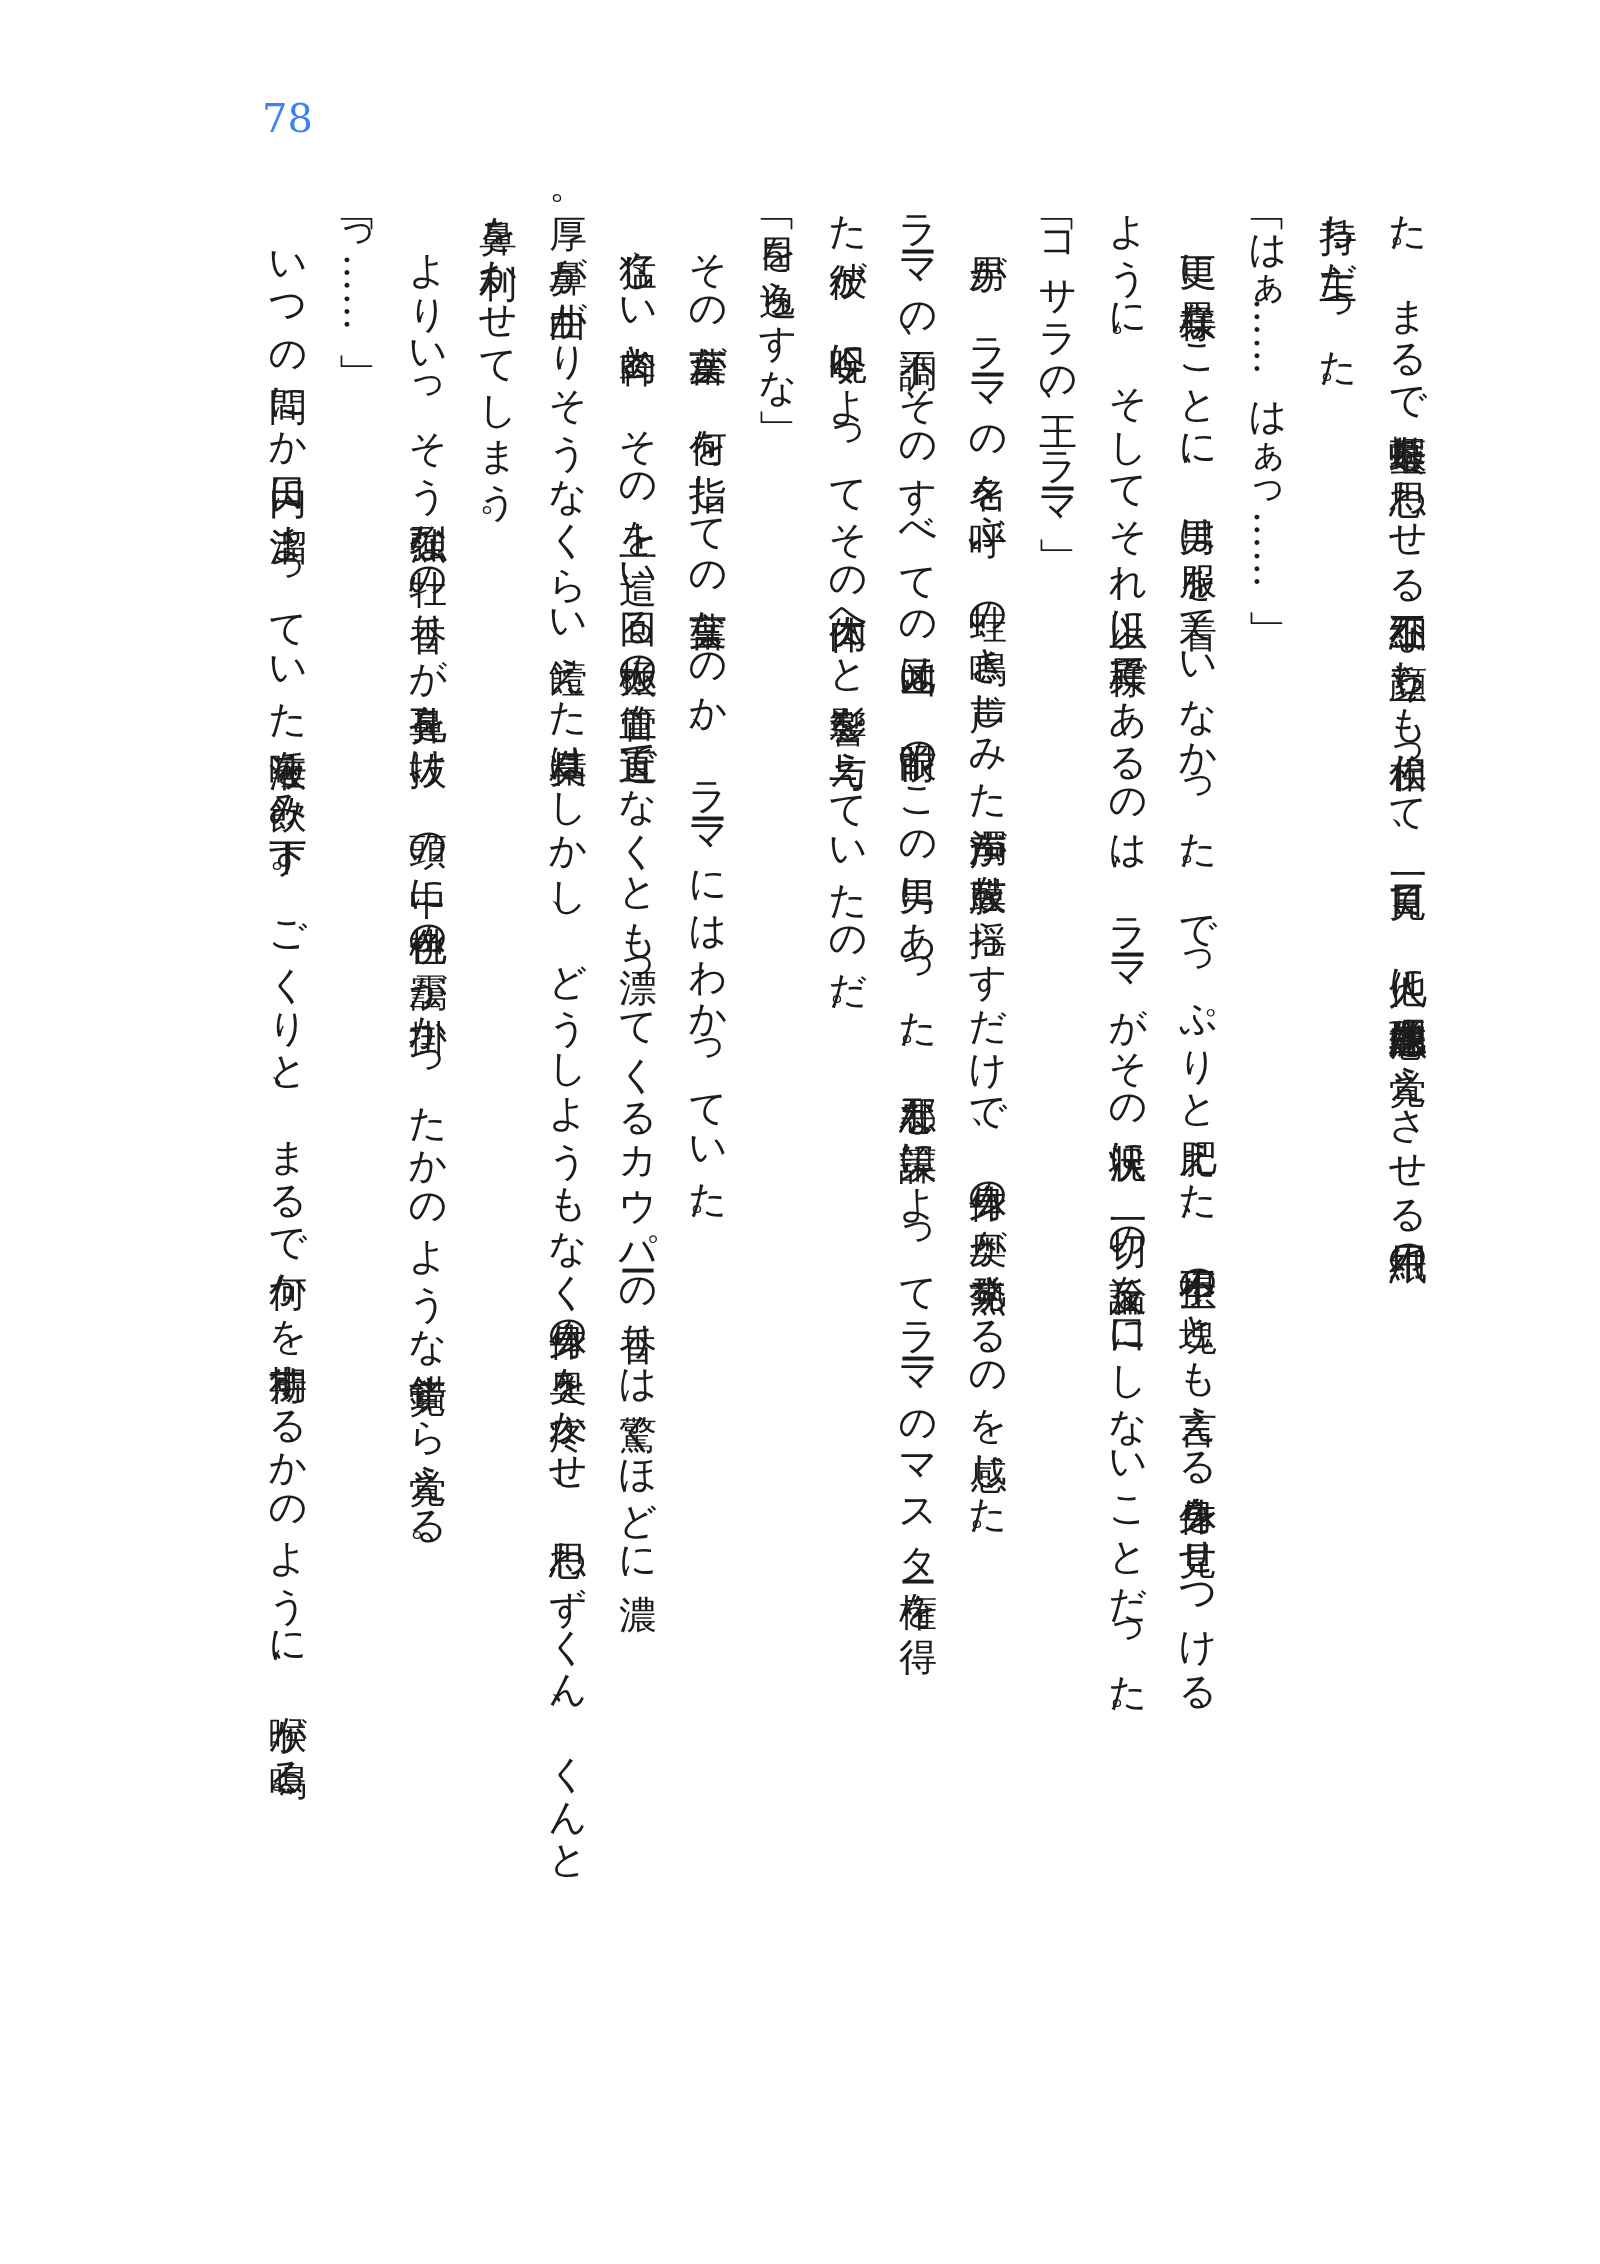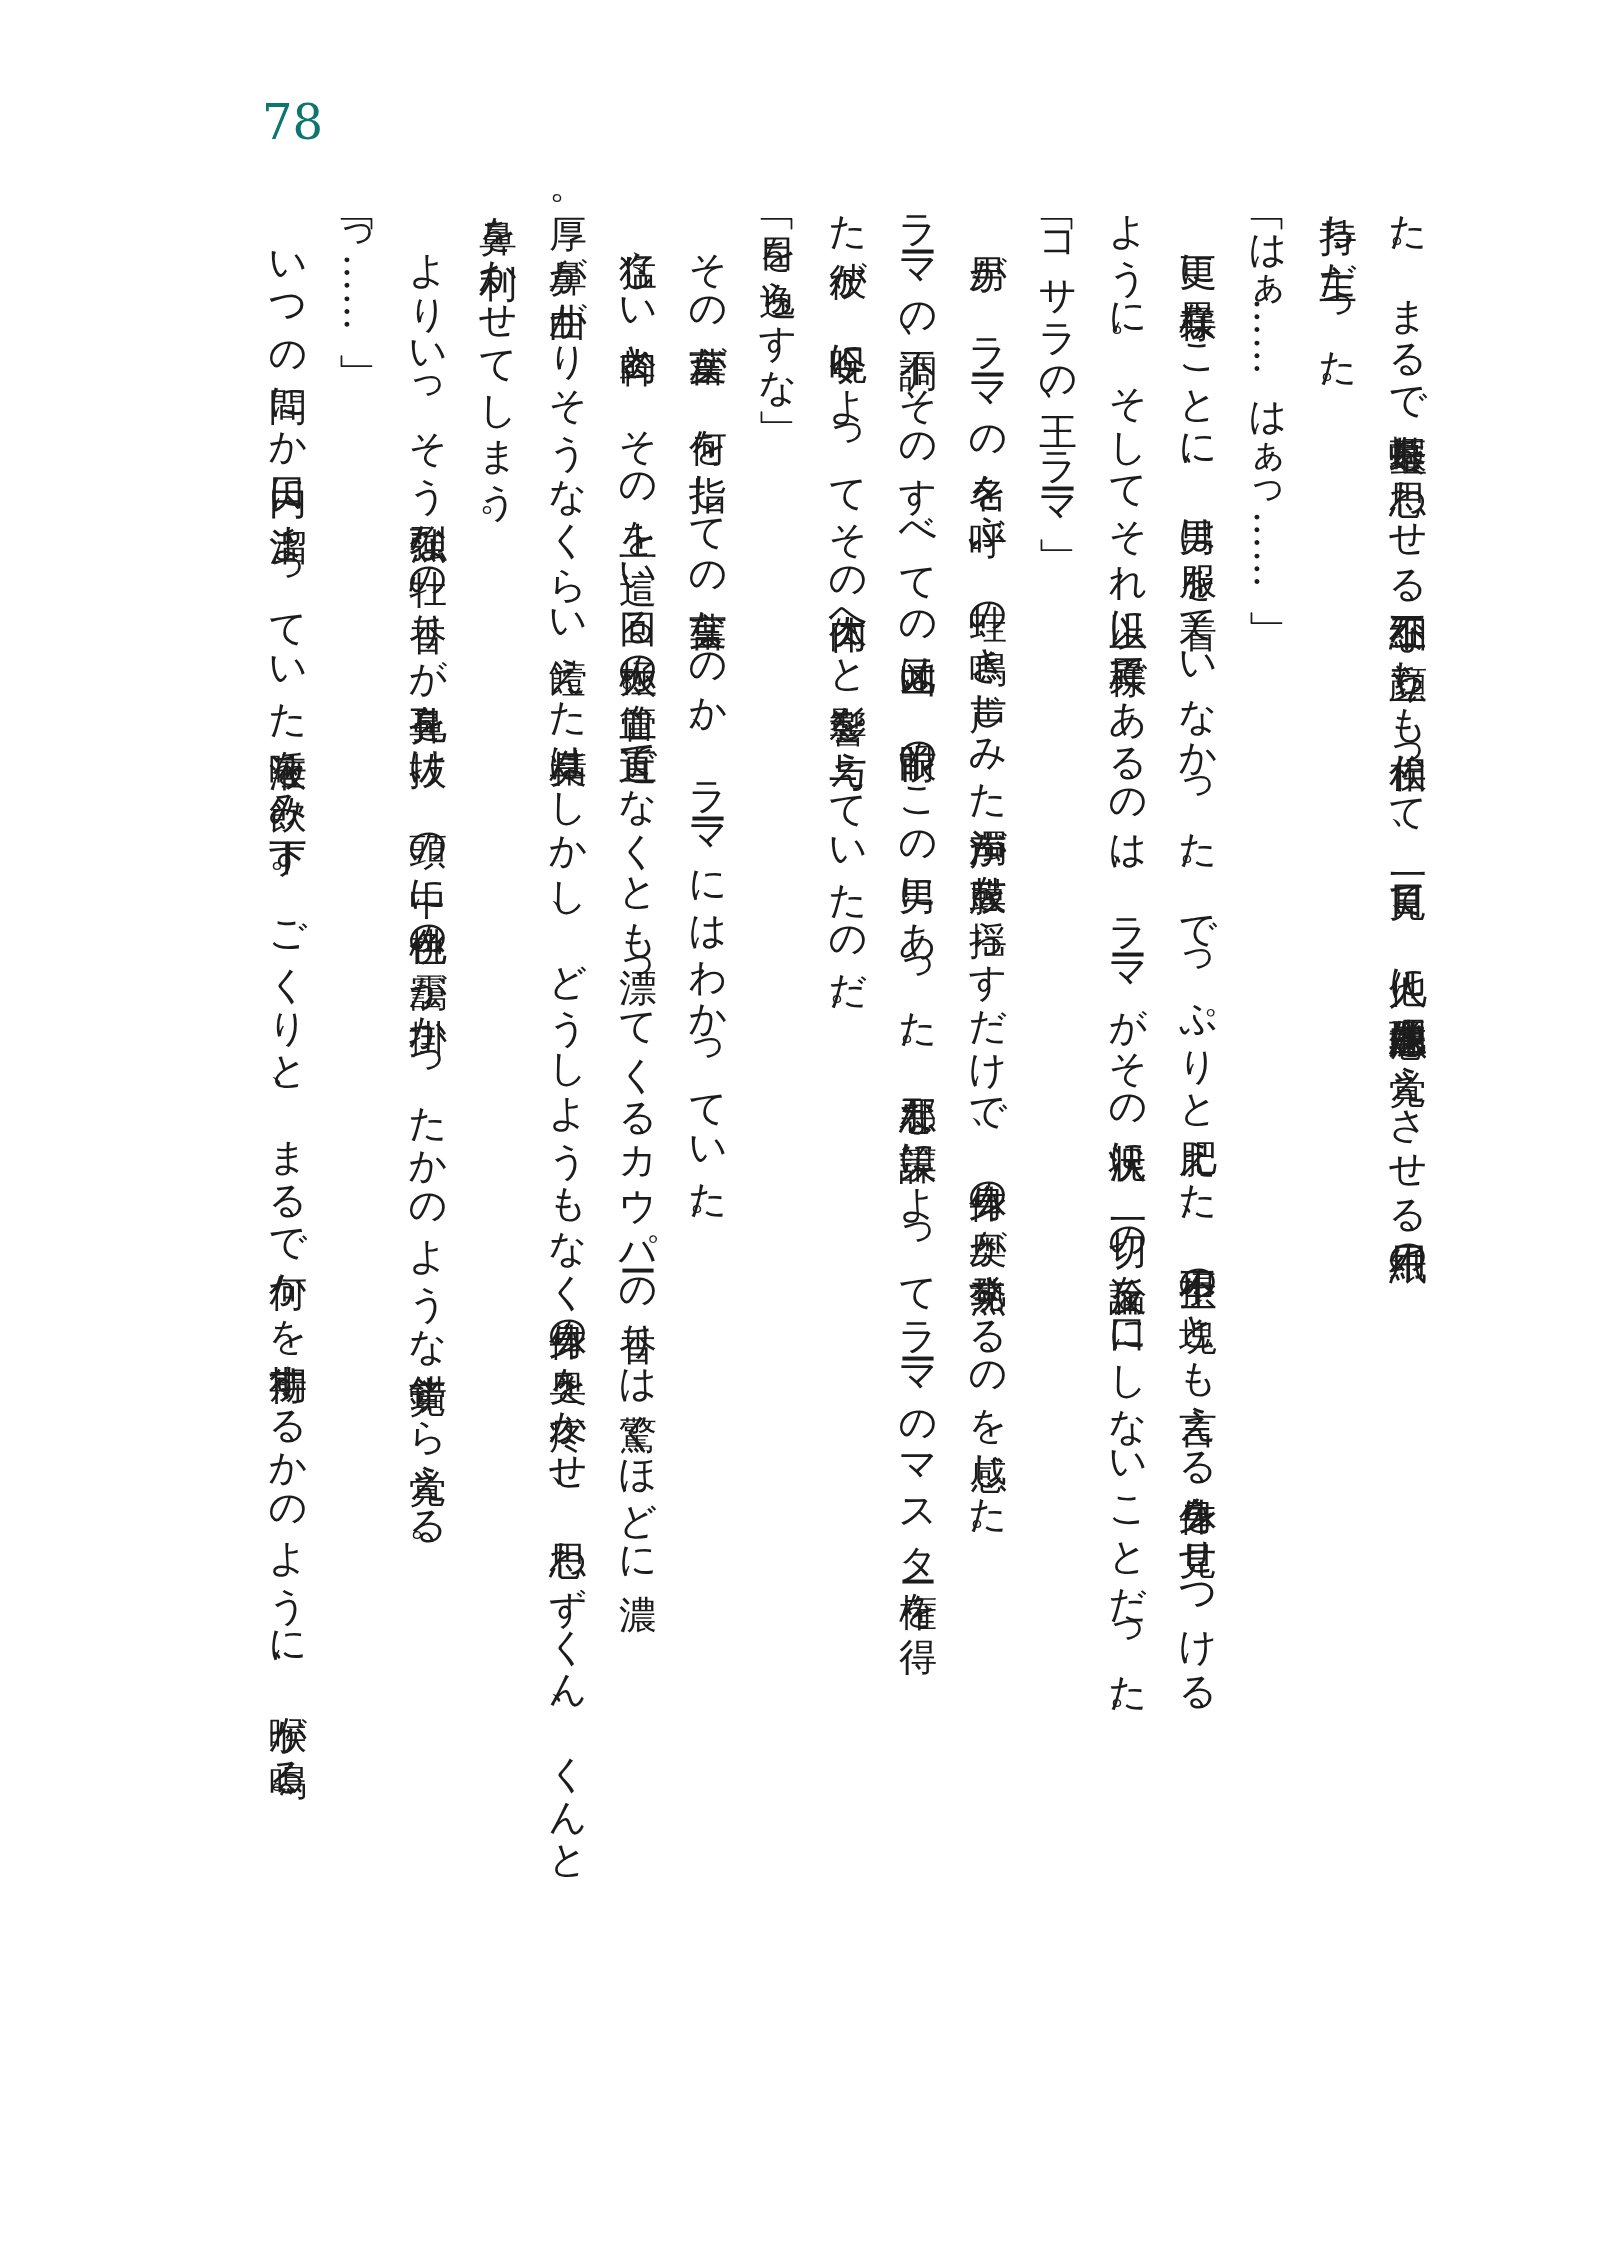--- a/index.html
+++ b/index.html
@@ -16,23 +16,23 @@
   }
   .book-page {
     position: absolute;
     inset: 0;
     background: #ffffff;
   }
   .page-number {
     position: absolute;
     left: 262px;
     top: 98px;
-    font-size: 48px;
+    font-size: 40px;
     line-height: 1;
-    color: #0f766e;
+    color: #3b82f6;
     font-family: "DejaVu Serif", serif;
   }
   .text-block {
     position: absolute;
     top: 188px;
     right: 157px;
     width: 1190px;
     height: 2020px;
     writing-mode: vertical-rl;
     text-orientation: mixed;

